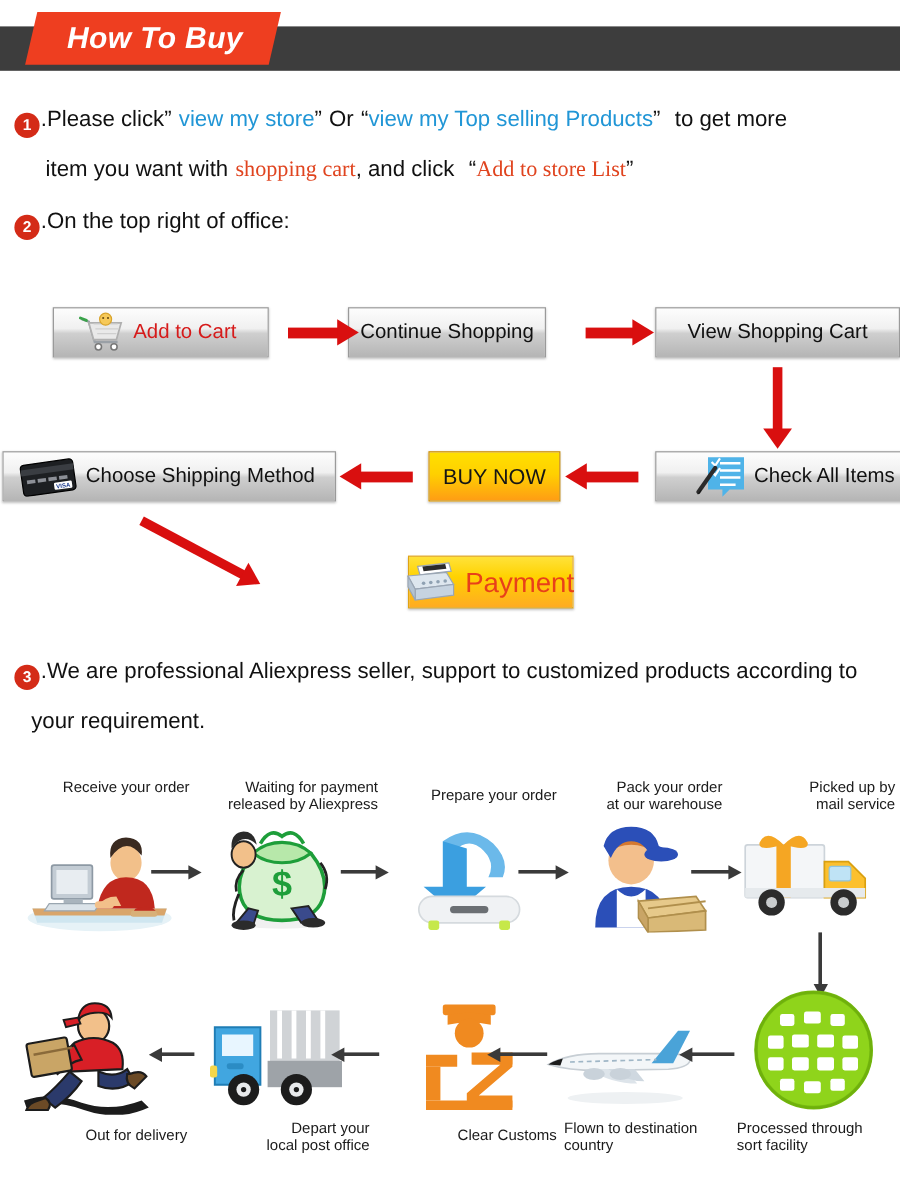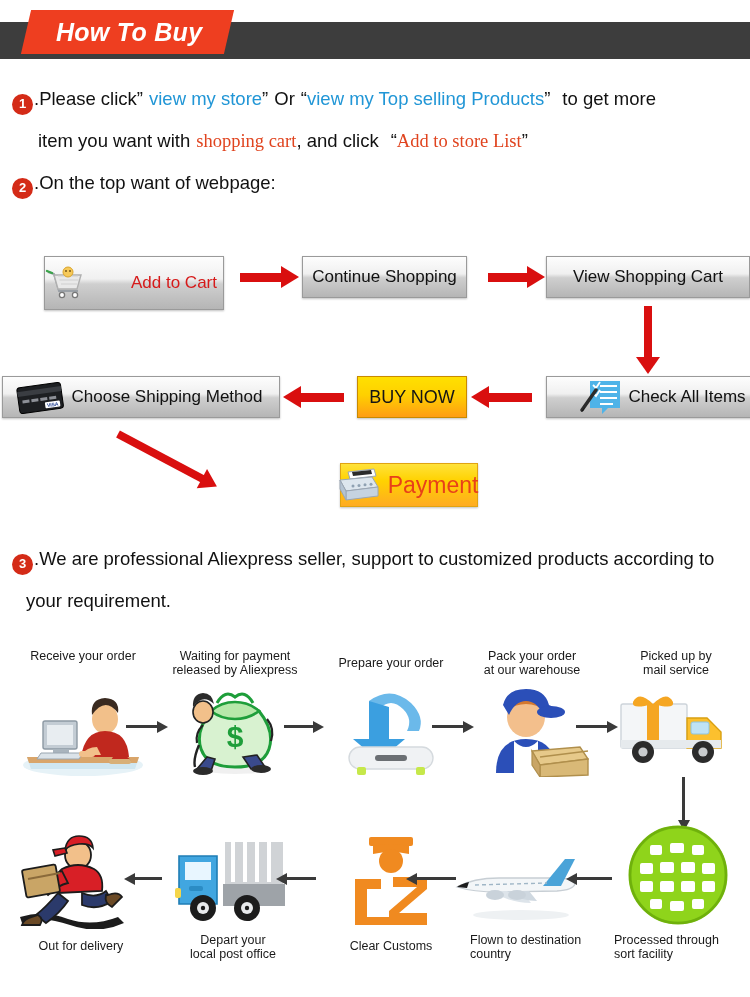--- a/index.html
+++ b/index.html
@@ -69,22 +69,22 @@
     display: flex; align-items: center; justify-content: center;
     border: 1px solid #9a9a9a;
     background: linear-gradient(to bottom, #fdfdfd 0%, #f0f0f0 42%, #cfcfcf 52%, #b5b5b5 100%);
     box-shadow: 0 1px 2px rgba(0,0,0,0.25);
     font-size: 17px; color: #111;
     white-space: nowrap;
   }
   .btn-label { padding: 0 6px; }
 
   
-  #btn-add-cart   { left: 44px;  top: 8px;  width: 180px; height: 54px; justify-content: space-between; }
-  #btn-continue   { left: 302px; top: 8px;  width: 165px; height: 42px; }
+  #btn-add-cart   { left: 44px;  top: 8px;  width: 180px; height: 42px; }
+  #btn-continue   { left: 290px; top: 8px;  width: 165px; height: 42px; }
   #btn-view-cart  { left: 546px; top: 8px;  width: 204px; height: 42px; }
   #btn-shipping   { left: 2px;   top: 128px; width: 278px; height: 42px; }
   #btn-buynow     { left: 357px; top: 128px; width: 110px; height: 42px;
     background: linear-gradient(to bottom, #ffe000 0%, #ffd000 45%, #ff9d14 100%);
     border: 1px solid #c98a00;
     font-weight: normal; font-size: 18px; color: #151515;
   }
   #btn-check      { left: 546px; top: 128px; width: 240px; height: 42px; }
   #btn-payment    { left: 340px; top: 215px; width: 138px; height: 44px;
     background: linear-gradient(to bottom, #ffe23a 0%, #ffd200 40%, #ffab22 100%);
@@ -126,21 +126,21 @@
   }
   .arrow-diag::after {
     content: ""; position: absolute; top: -7px; right: -16px;
     border-top: 11px solid transparent;
     border-bottom: 11px solid transparent;
     border-left: 17px solid #d90f0f;
   }
 
   
   .ship { position: absolute; left: 0; top: 645px; width: 750px; height: 352px; }
-  .ship-cell { position: absolute; text-align: center; }
+  .ship-cell { position: absolute; text-align: right; }
   .ship-cap {
     font-size: 12.5px; color: #1a1a1a; line-height: 14px;
     font-family: "Liberation Sans", sans-serif;
   }
   .ship-art {
     display: flex; align-items: center; justify-content: center;
     height: 96px;
   }
   .g-arrow {
     position: absolute; height: 3px; background: #3a3a3a;
@@ -200,21 +200,21 @@
       <span class="t-black">, and click</span>
       <span class="sp"></span>
       <span class="sp"></span>
       <span class="t-black">“</span>
       <span class="t-red">Add to store List</span>
       <span class="t-black">”</span>
     </div>
 
     <div class="step-line">
       <span class="num-badge">2</span>
-      <span class="t-black">.On the top want of webpage:</span>
+      <span class="t-black">.On the top right of office:</span>
     </div>
   </div>
 
   <div class="flow">
 
     <div class="btn" id="btn-add-cart">
       <svg class="ico" width="40" height="34" viewBox="0 0 40 34">
         <path d="M3 6 L9 8 L14 25 L33 25" stroke="#9aa0a6" stroke-width="2" fill="none"></path>
         <path d="M9 9 L36 9 L32 23 L13 23 Z" fill="#e9e9e9" stroke="#b0b0b0" stroke-width="1.4"></path>
         <path d="M13 10 L33 10 M14.5 14 L33.5 14 M16 18 L32 18" stroke="#cfcfcf" stroke-width="1"></path>

